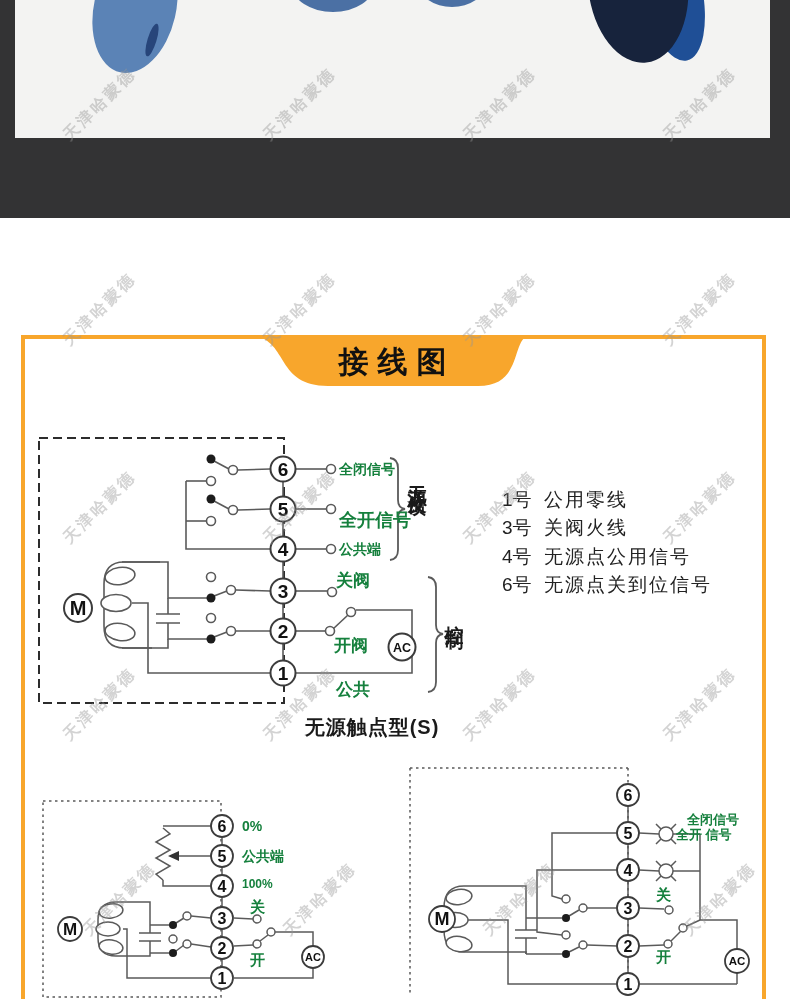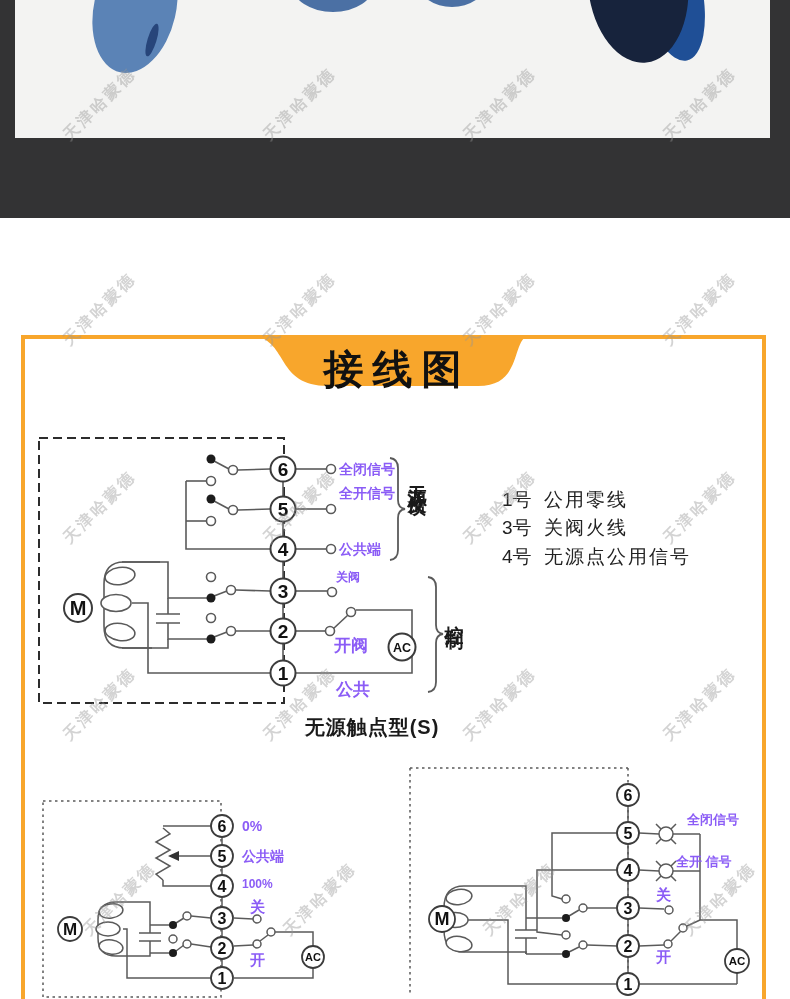--- a/index.html
+++ b/index.html
@@ -4,25 +4,25 @@
 <style>
   html,body{margin:0;padding:0;background:#fff;}
   .page{position:relative;width:790px;height:999px;overflow:hidden;background:#fff;
         font-family:"Liberation Sans","DejaVu Sans",sans-serif;}
   .photo-strip{position:absolute;left:0;top:0;width:790px;height:138px;background:#333334;z-index:1;}
   .photo-inner{position:absolute;left:15px;top:0;width:755px;height:138px;background:#f3f3f2;}
   .dark-band{position:absolute;left:0;top:138px;width:790px;height:80px;background:#333334;z-index:1;}
   .wiring-box{position:absolute;left:21px;top:335px;width:745px;height:664px;box-sizing:border-box;
               border:4px solid #F8A62C;border-bottom:none;background:#fff;z-index:2;}
   svg.overlay{position:absolute;left:0;top:0;z-index:3;pointer-events:none;}
-  .lbl{position:absolute;z-index:4;color:#8b5cf6;font-weight:bold;white-space:nowrap;line-height:1.15;}
+  .lbl{position:absolute;z-index:4;color:#15803d;font-weight:bold;white-space:nowrap;line-height:1.15;}
   .vlbl{position:absolute;z-index:4;color:#1a1a1a;font-weight:bold;writing-mode:vertical-rl;
         text-orientation:upright;letter-spacing:4px;}
   .banner-title{position:absolute;left:297px;top:342px;width:200px;text-align:center;z-index:4;
-        font-size:40px;font-weight:bold;color:#111;letter-spacing:9px;}
+        font-size:30px;font-weight:bold;color:#111;letter-spacing:9px;}
   .caption{position:absolute;left:287px;top:714px;width:170px;text-align:center;z-index:4;
         font-size:20px;font-weight:bold;color:#1a1a1a;letter-spacing:1px;}
   .legend{position:absolute;left:502px;top:486px;z-index:4;font-size:19px;font-weight:normal;
         color:#222;line-height:28.4px;letter-spacing:2px;}
   .legend .num{display:inline-block;width:42px;letter-spacing:0;}
   .watermarks{position:absolute;left:0;top:0;width:790px;height:999px;z-index:5;pointer-events:none;}
   .wm{position:absolute;width:130px;text-align:center;transform:rotate(-45deg);
       font-size:16px;letter-spacing:3px;color:rgba(150,150,150,0.42);font-weight:bold;}
 </style>
 </head>
@@ -266,44 +266,45 @@
       <text x="628" y="952" font-size="16">2</text>
       <text x="628" y="990" font-size="16">1</text>
       <text x="737" y="965" font-size="11.5">AC</text>
       <text x="442" y="925" font-size="18">M</text>
     </g>
   </svg>
 
   <div class="banner-title">接线图</div>
 
   <div class="lbl" style="left:339px;top:461px;font-size:14px;">全闭信号</div>
-  <div class="lbl" style="left:339px;top:485px;font-size:14px;">全开信号</div>
+  <div class="lbl" style="left:339px;top:510px;font-size:18px;">全开信号</div>
   <div class="lbl" style="left:339px;top:541px;font-size:14px;">公共端</div>
-  <div class="lbl" style="left:336px;top:571px;font-size:12px;">关阀</div>
+  <div class="lbl" style="left:336px;top:571px;font-size:17px;">关阀</div>
   <div class="lbl" style="left:334px;top:636px;font-size:17px;">开阀</div>
   <div class="lbl" style="left:336px;top:680px;font-size:17px;">公共</div>
   <div class="vlbl" style="left:404px;top:470px;height:92px;font-size:19px;">无源反馈</div>
   <div class="vlbl" style="left:441px;top:611px;height:50px;font-size:19px;">控制</div>
 
   <div class="legend">
     <div><span class="num">1号</span><span>公用零线</span></div>
     <div><span class="num">3号</span><span>关阀火线</span></div>
     <div><span class="num">4号</span><span>无源点公用信号</span></div>
+    <div><span class="num">6号</span><span>无源点关到位信号</span></div>
   </div>
 
   <div class="caption">无源触点型(S)</div>
 
   <div class="lbl" style="left:242px;top:818px;font-size:14px;">0%</div>
   <div class="lbl" style="left:242px;top:848px;font-size:14px;">公共端</div>
   <div class="lbl" style="left:242px;top:878px;font-size:12px;">100%</div>
   <div class="lbl" style="left:250px;top:898px;font-size:15px;">关</div>
   <div class="lbl" style="left:250px;top:951px;font-size:15px;">开</div>
 
   <div class="lbl" style="left:687px;top:813px;font-size:13px;">全闭信号</div>
-  <div class="lbl" style="left:676px;top:855px;font-size:13px;">全开 信号</div>
+  <div class="lbl" style="left:676px;top:828px;font-size:13px;">全开 信号</div>
   <div class="lbl" style="left:656px;top:886px;font-size:15px;">关</div>
   <div class="lbl" style="left:656px;top:948px;font-size:15px;">开</div>
 
   <div class="watermarks">
       <div class="wm" style="left: 35px; top: 94px;">天津哈蒙德</div>
       <div class="wm" style="left: 235px; top: 94px;">天津哈蒙德</div>
       <div class="wm" style="left: 435px; top: 94px;">天津哈蒙德</div>
       <div class="wm" style="left: 635px; top: 94px;">天津哈蒙德</div>
       <div class="wm" style="left: 35px; top: 299px;">天津哈蒙德</div>
       <div class="wm" style="left: 235px; top: 299px;">天津哈蒙德</div>

